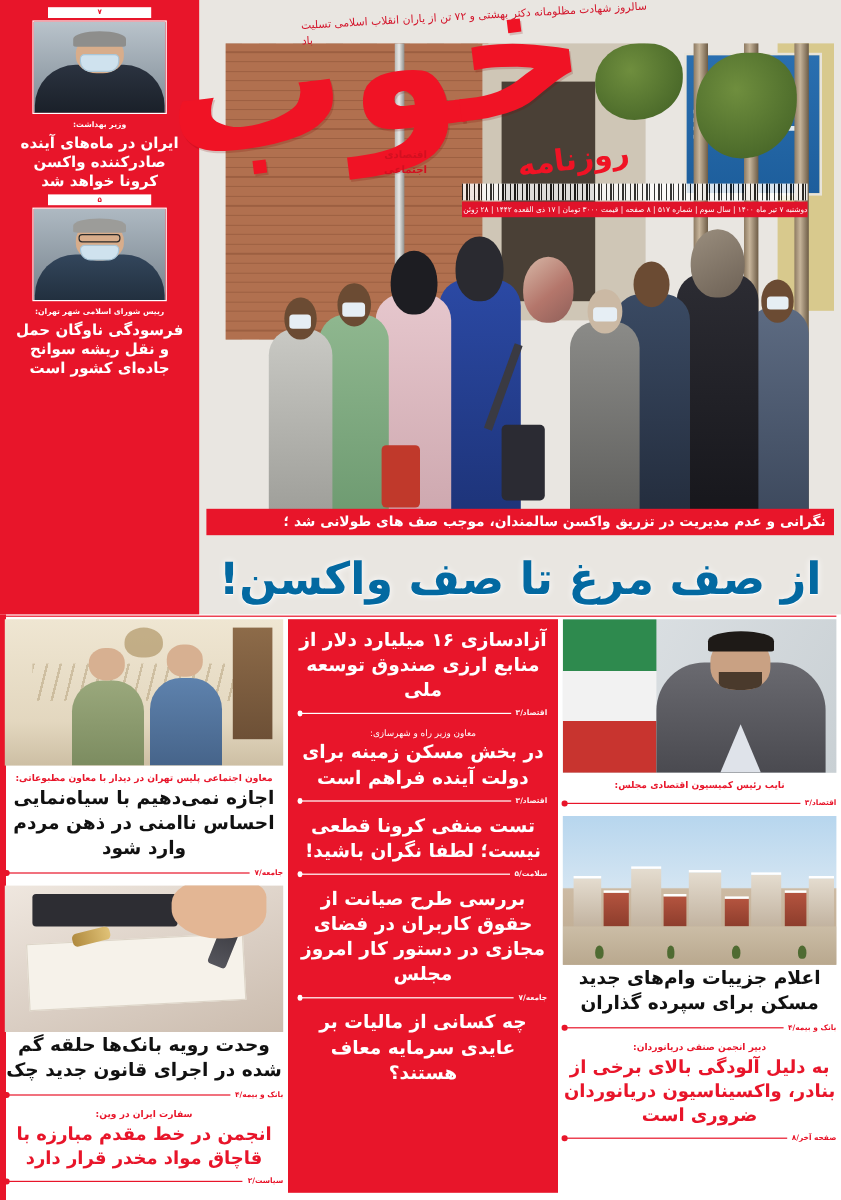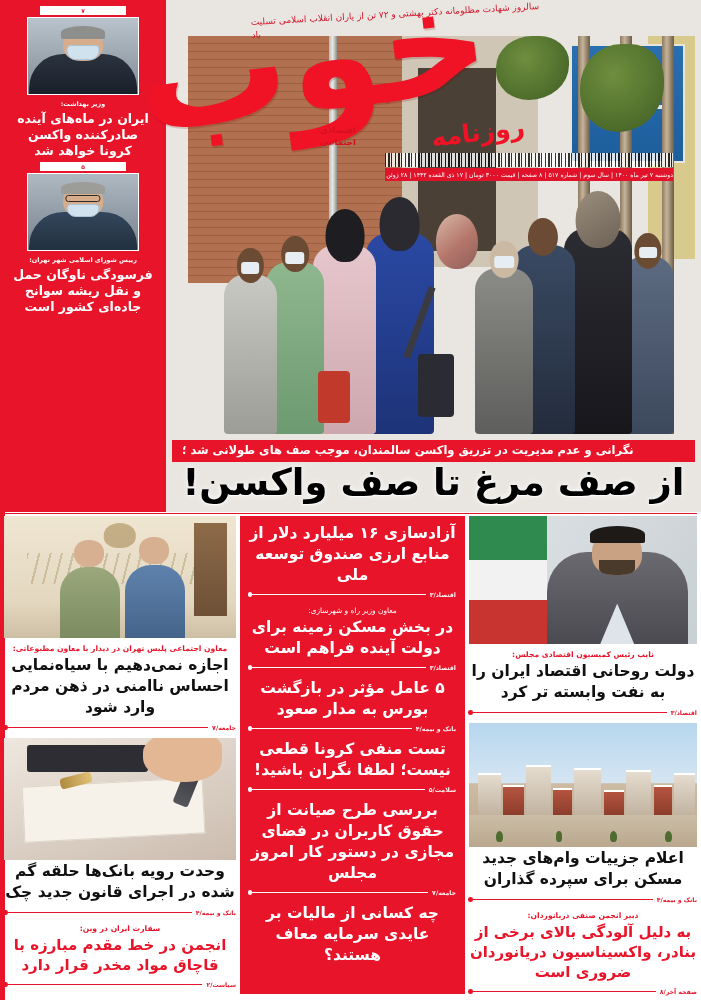--- a/index.html
+++ b/index.html
@@ -56,29 +56,29 @@
     border-radius: 50%; background: #6b4b33; }
   .p .mask { position:absolute; left:50%; transform:translateX(-50%);
     background:#e6eef4; border-radius:3px; }
   .p .scarf { position:absolute; left:50%; transform:translateX(-50%);
     border-radius: 50% 50% 46% 46%; }
   .bag { position:absolute; background:#2b2b33; border-radius:4px; }
   .strap { position:absolute; background:#3a3a42; transform: rotate(20deg); }
 
   
   .hero-kicker {
-    position: absolute; left: 6px; right: 6px; bottom: 50px;
+    position: absolute; left: 6px; right: 6px; bottom: 66px;
     background: #e8152a; color: #fff;
     font-size: 11.5px; font-weight: bold; line-height: 17px;
-    padding: 2px 24px 3px 10px; text-align: left; white-space: nowrap;
+    padding: 2px 7px 3px 10px; text-align: right; white-space: nowrap;
     overflow: hidden;
   }
   .hero-title {
     position: absolute; left: 6px; right: 6px; bottom: 6px; height: 46px;
-    color: #000000; font-size: 37px; font-weight: 900; line-height: 46px;
+    color: #0369a1; font-size: 37px; font-weight: 900; line-height: 46px;
     text-align: center; letter-spacing: -0.5px;
     text-shadow: 0 1px 0 rgba(255,255,255,.9), 0 0 6px rgba(255,255,255,.95);
   }
 
   
   .masthead { position: absolute; top: 0; right: 0; width: 535px; height: 190px; z-index: 6; }
   .logo-word {
     position: absolute; right: 212px; top: -16px;
     font-size: 150px; font-weight: 900; color: #f01325; line-height: 150px;
     transform: rotate(-7deg); text-shadow: 1px 2px 0 rgba(120,0,0,.18);
@@ -359,21 +359,20 @@
         <div class="ph scene-flag" style="height:128px">
           <div class="flag-strip"></div>
           <div class="suit">
             <div class="suit-shirt"></div>
           </div>
           <div style="position:absolute;left:54%;top:12%;width:22%;height:34%;background:#c9a183;border-radius:46% 46% 42% 42%"></div>
           <div style="position:absolute;left:53%;top:8%;width:24%;height:13%;background:#1e1a17;border-radius:50% 50% 8% 8%"></div>
           <div style="position:absolute;left:57%;top:34%;width:16%;height:12%;background:#4a3a2c;border-radius:0 0 40% 40%"></div>
         </div>
         <div class="kicker-red">نایب رئیس کمیسیون اقتصادی مجلس:</div>
-        <div class="head-dark">دولت روحانی اقتصاد ایران را به نفت وابسته تر کرد</div>
         <div class="tag-row">
           <span class="tag-txt">اقتصاد/۳</span>
           <span class="tag-line"></span>
         </div>
       </div>
 
       <div>
         <div class="ph scene-city" style="height:124px">
           <div class="bldg" style="left:4%;width:10%;height:34%"></div>
           <div class="bldg red" style="left:15%;width:9%;height:24%"></div>
@@ -417,27 +416,20 @@
       </div>
       <div class="c-item">
         <div class="c-kicker">معاون وزیر راه و شهرسازی:</div>
         <div class="c-head">در بخش مسکن زمینه برای دولت آینده فراهم است</div>
         <div class="c-tag-row">
           <span class="c-tag-txt">اقتصاد/۳</span>
           <span class="c-tag-line"></span>
         </div>
       </div>
       <div class="c-item">
-        <div class="c-head">۵ عامل مؤثر در بازگشت بورس به مدار صعود</div>
-        <div class="c-tag-row">
-          <span class="c-tag-txt">بانک و بیمه/۴</span>
-          <span class="c-tag-line"></span>
-        </div>
-      </div>
-      <div class="c-item">
         <div class="c-head">تست منفی کرونا قطعی نیست؛ لطفا نگران باشید!</div>
         <div class="c-tag-row">
           <span class="c-tag-txt">سلامت/۵</span>
           <span class="c-tag-line"></span>
         </div>
       </div>
       <div class="c-item">
         <div class="c-head">بررسی طرح صیانت از حقوق کاربران در فضای مجازی در دستور کار امروز مجلس</div>
         <div class="c-tag-row">
           <span class="c-tag-txt">جامعه/۷</span>

